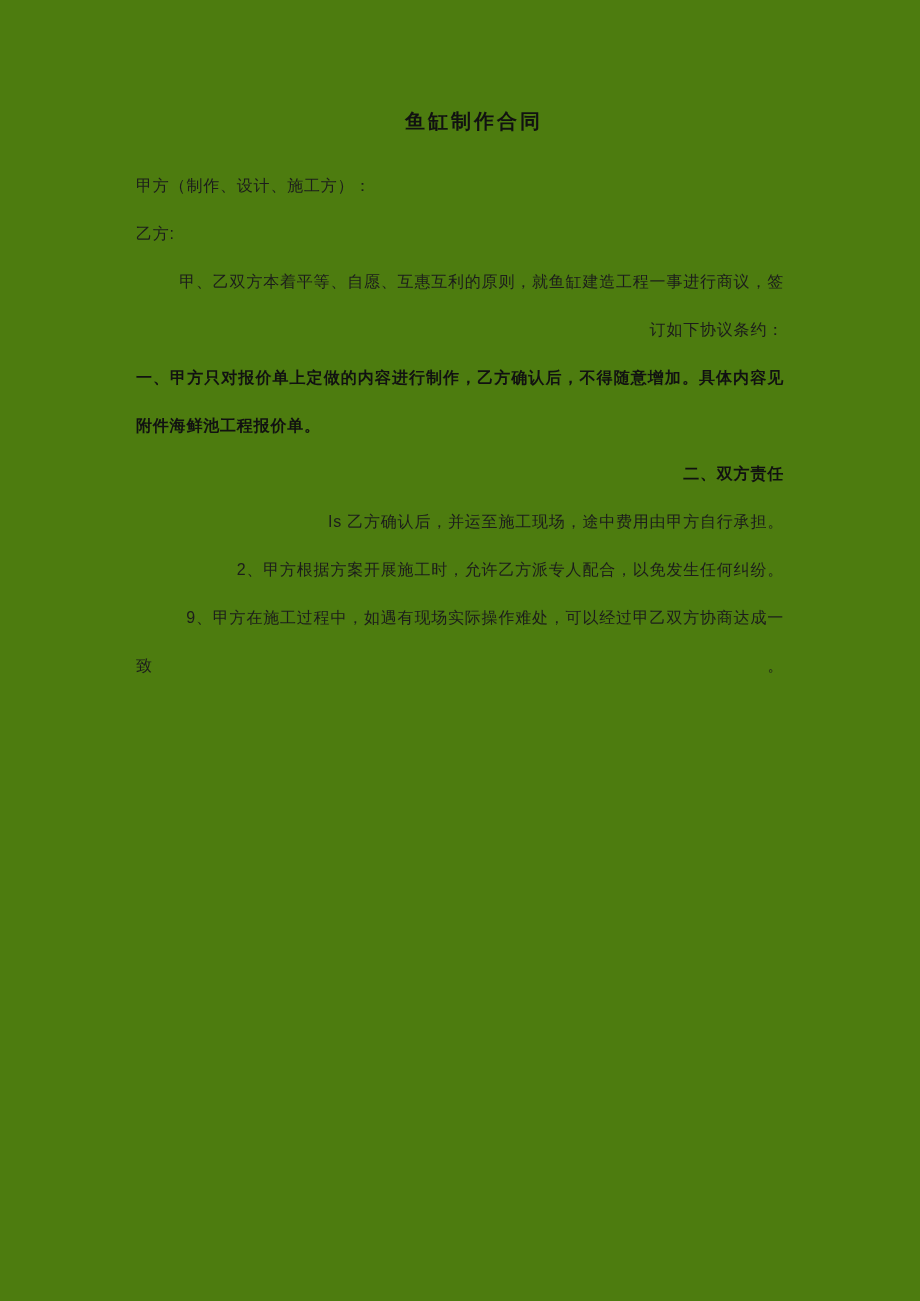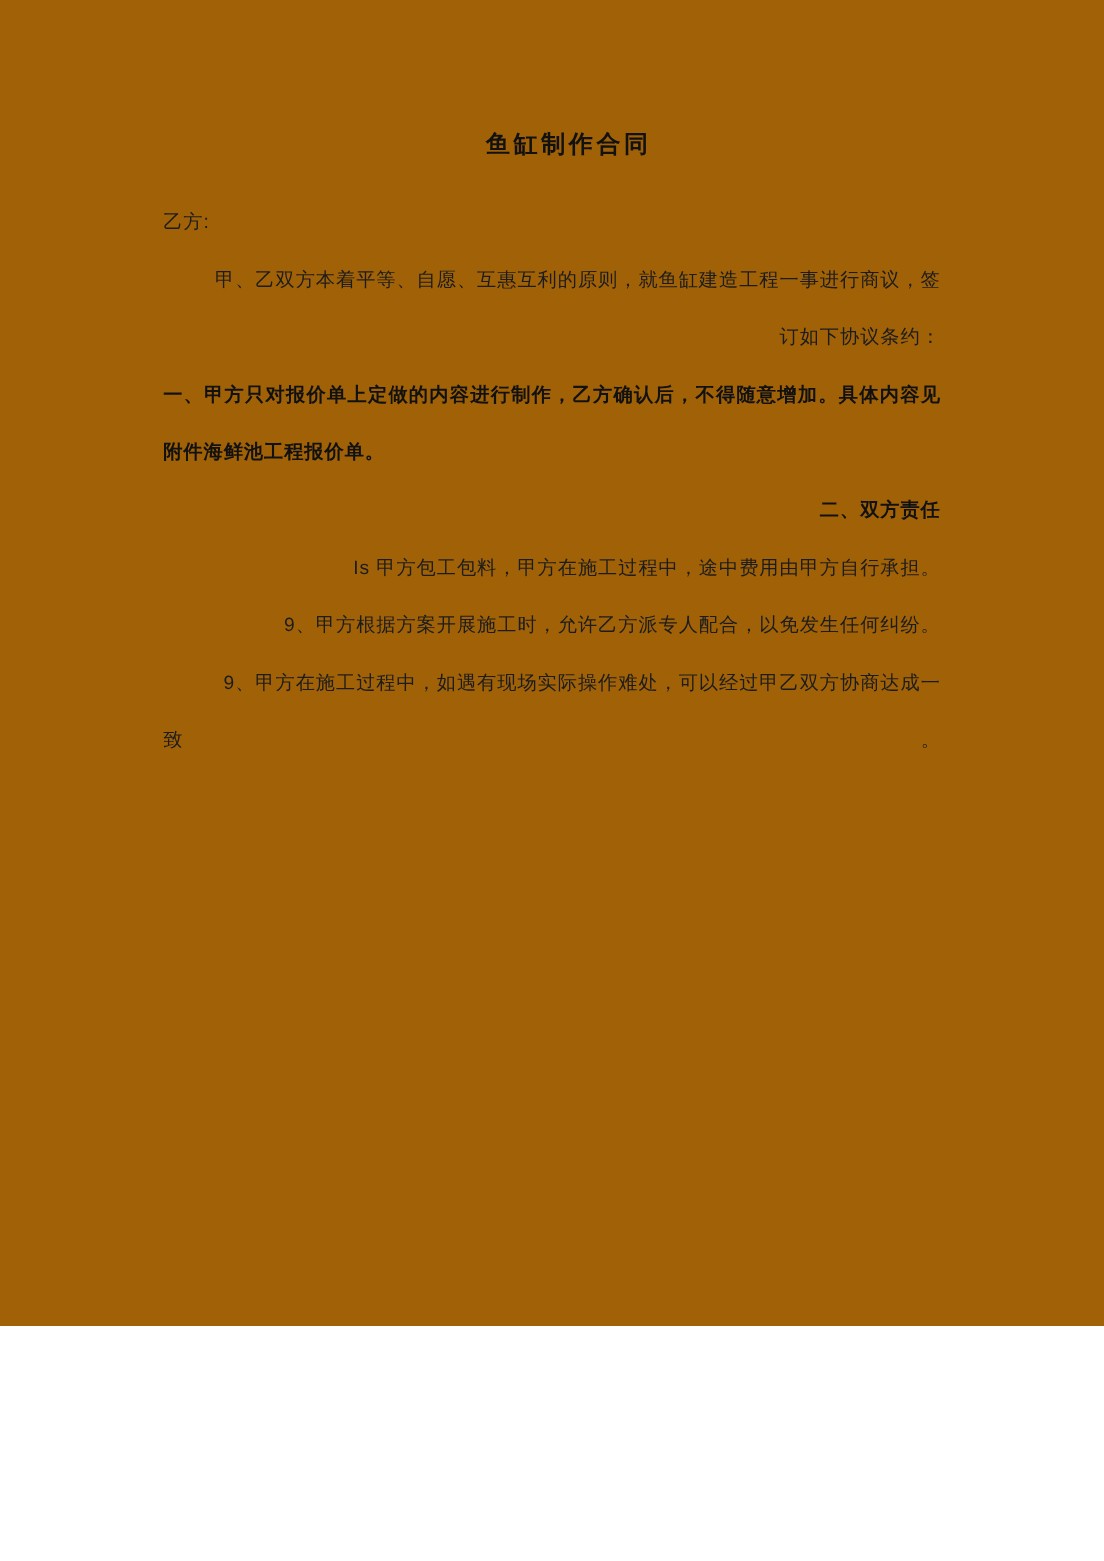--- a/index.html
+++ b/index.html
@@ -9,22 +9,22 @@
   }
   body {
     width: 920px;
     height: 1301px;
     overflow: hidden;
     font-family: "Liberation Sans", "DejaVu Sans", sans-serif;
     color: #1c1c1c;
   }
   .page {
     width: 920px;
-    height: 1105px;
-    background: #a16207;
+    height: 1301px;
+    background: #4d7c0f;
     box-sizing: border-box;
     padding: 97px 136px 0 136px;
   }
   .doc-title {
     margin: 0 0 17px 0;
     font-size: 20px;
     font-weight: 700;
     line-height: 48px;
     letter-spacing: 3px;
     text-align: center;
@@ -52,29 +52,30 @@
   .mb22 { margin-bottom: 22px; }
   .mb0  { margin-bottom: 0; }
 </style>
 </head>
 <body>
 
 <div class="page">
 
   <h1 class="doc-title">鱼缸制作合同</h1>
 
+  <p class="doc-line mb13">甲方（制作、设计、施工方）：</p>
 
   <p class="doc-line mb20">乙方:</p>
 
   <p class="doc-line just indent mb0">甲、乙双方本着平等、自愿、互惠互利的原则，就鱼缸建造工程一事进行商议，签订如下协议条约：</p>
 
   <p class="doc-line just bold mb19">一、甲方只对报价单上定做的内容进行制作，乙方确认后，不得随意增加。具体内容见附件海鲜池工程报价单。</p>
 
   <p class="doc-line indent bold mb22">二、双方责任</p>
 
-  <p class="doc-line indent mb19">Is 甲方包工包料，甲方在施工过程中，途中费用由甲方自行承担。</p>
+  <p class="doc-line indent mb19">Is 乙方确认后，并运至施工现场，途中费用由甲方自行承担。</p>
 
-  <p class="doc-line indent mb22">9、甲方根据方案开展施工时，允许乙方派专人配合，以免发生任何纠纷。</p>
+  <p class="doc-line indent mb22">2、甲方根据方案开展施工时，允许乙方派专人配合，以免发生任何纠纷。</p>
 
   <p class="doc-line just indent tight flush mb20">9、甲方在施工过程中，如遇有现场实际操作难处，可以经过甲乙双方协商达成一致。</p>
 
 
 </div>
 
 </body></html>

